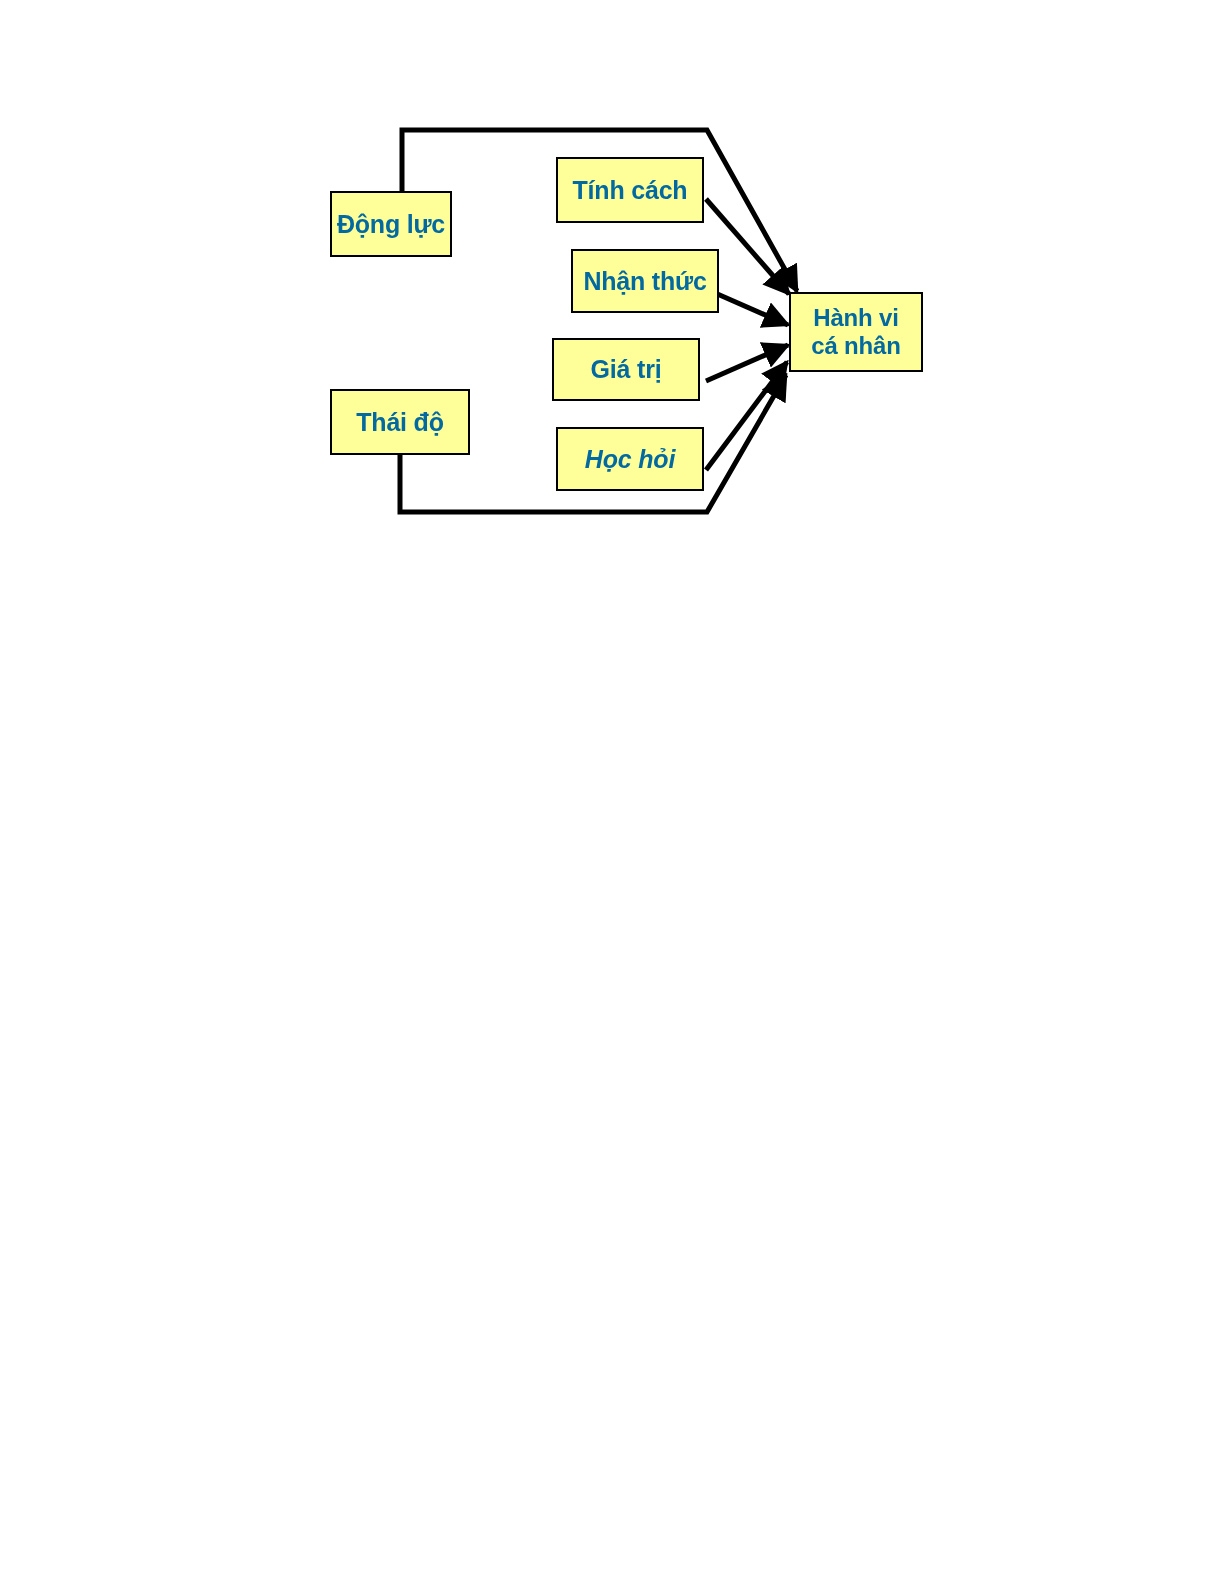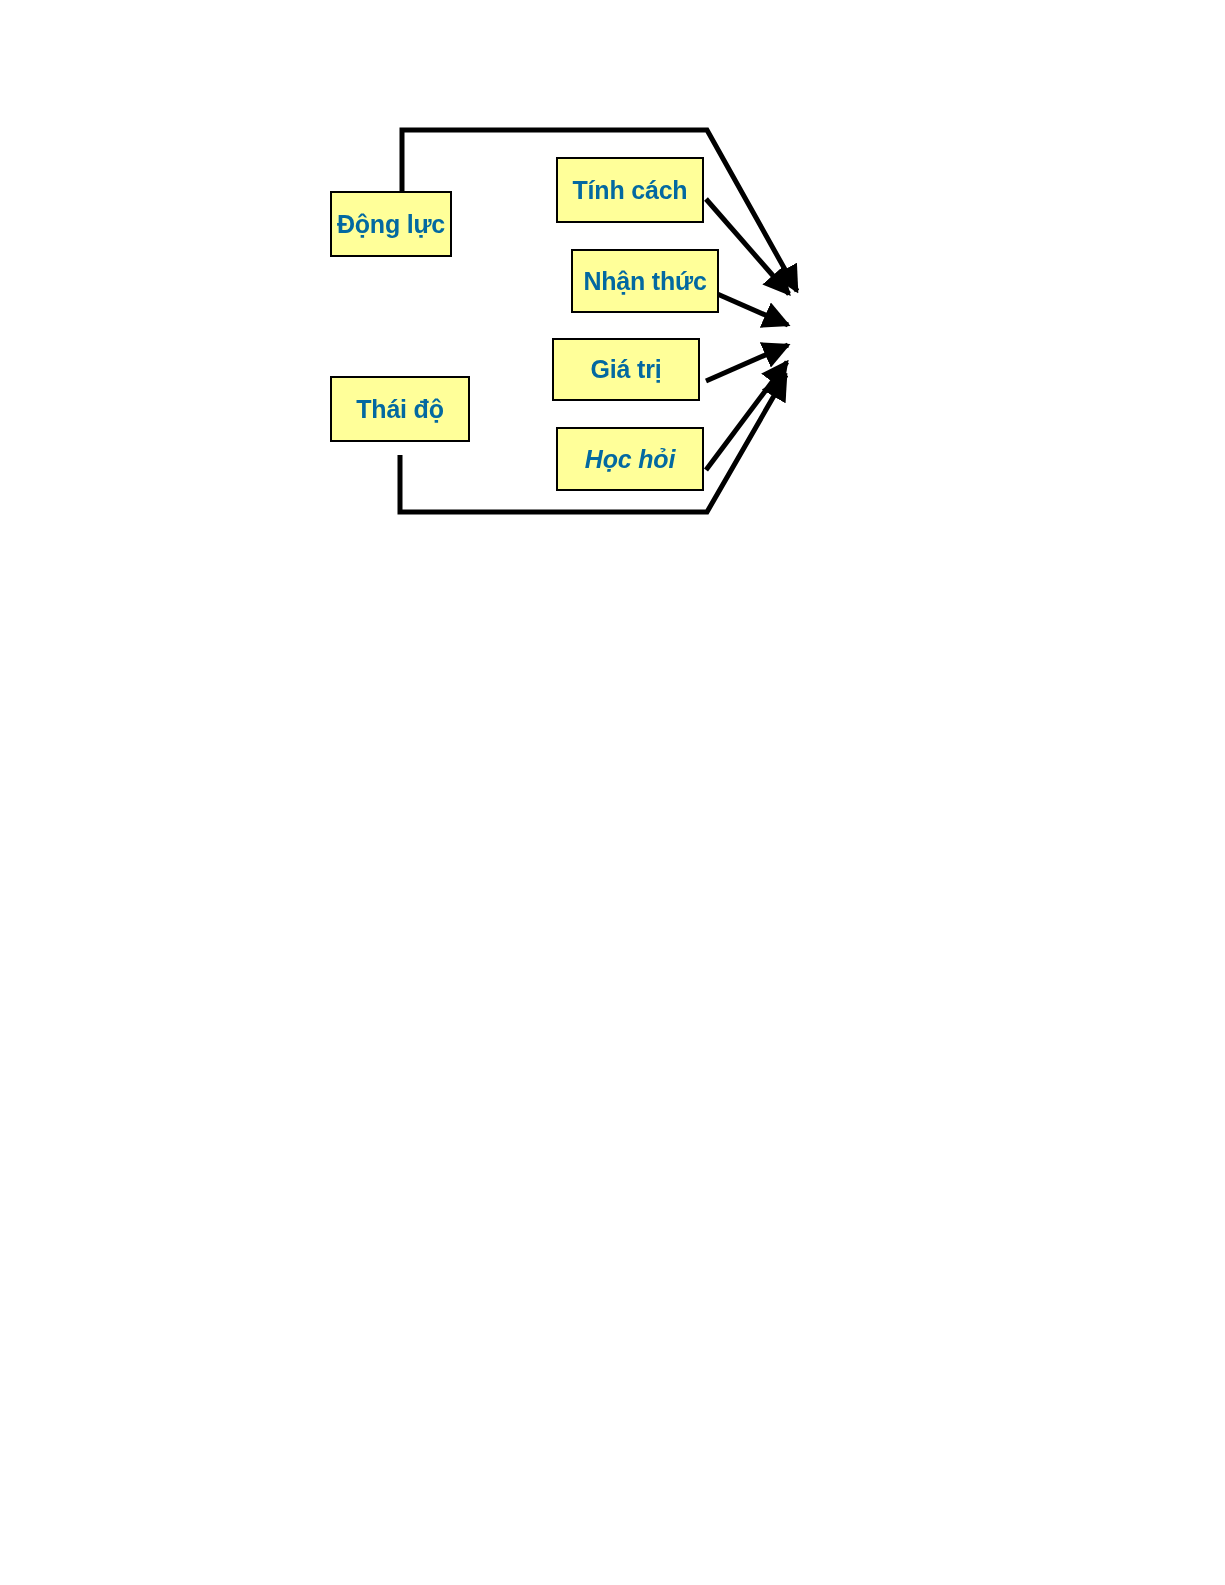--- a/index.html
+++ b/index.html
@@ -43,21 +43,21 @@
     line-height: 1.15;
     letter-spacing: -0.2px;
     white-space: pre-line;
     z-index: 2;
   }
   .node-label {
     display: block;
     width: 100%;
   }
   #node-motivation   { left: 330px; top: 191px; width: 122px; height: 66px; }
-  #node-attitude     { left: 330px; top: 376px; width: 140px; height: 66px; }
+  #node-attitude     { left: 330px; top: 389px; width: 140px; height: 66px; }
   #node-personality  { left: 556px; top: 157px; width: 148px; height: 66px; }
   #node-perception   { left: 556px; top: 249px; width: 148px; height: 64px; margin-left: 15px; }
   #node-values       { left: 552px; top: 338px; width: 148px; height: 63px; }
   #node-learning     { left: 556px; top: 427px; width: 148px; height: 64px; font-style: italic; }
   #node-behavior     { left: 789px; top: 292px; width: 134px; height: 80px; font-size: 24px; }
 </style>
 </head>
 <body>
 
 <div id="diagram-canvas">
@@ -99,14 +99,18 @@
   </div>
 
   <div class="node-box" id="node-values">
     <span class="node-label">Giá trị</span>
   </div>
 
   <div class="node-box" id="node-learning">
     <span class="node-label">Học hỏi</span>
   </div>
 
+  <div class="node-box" id="node-behavior">
+    <span class="node-label">Hành vi
+cá nhân</span>
+  </div>
 
 </div>
 
 </body></html>

